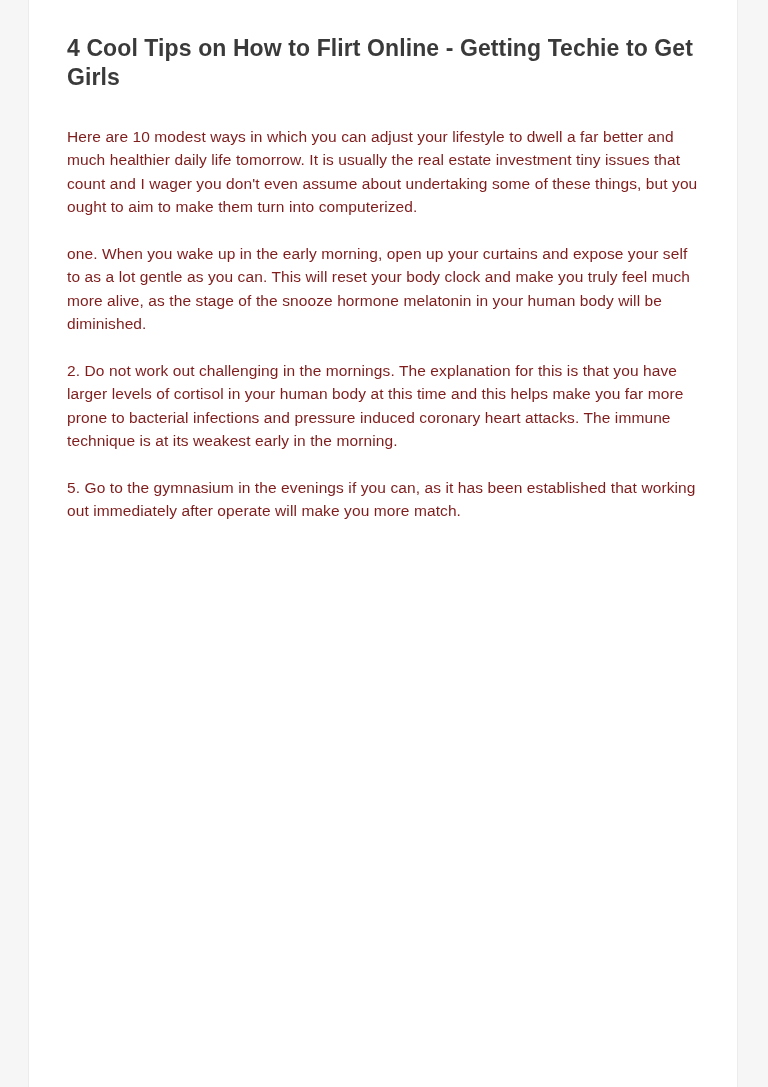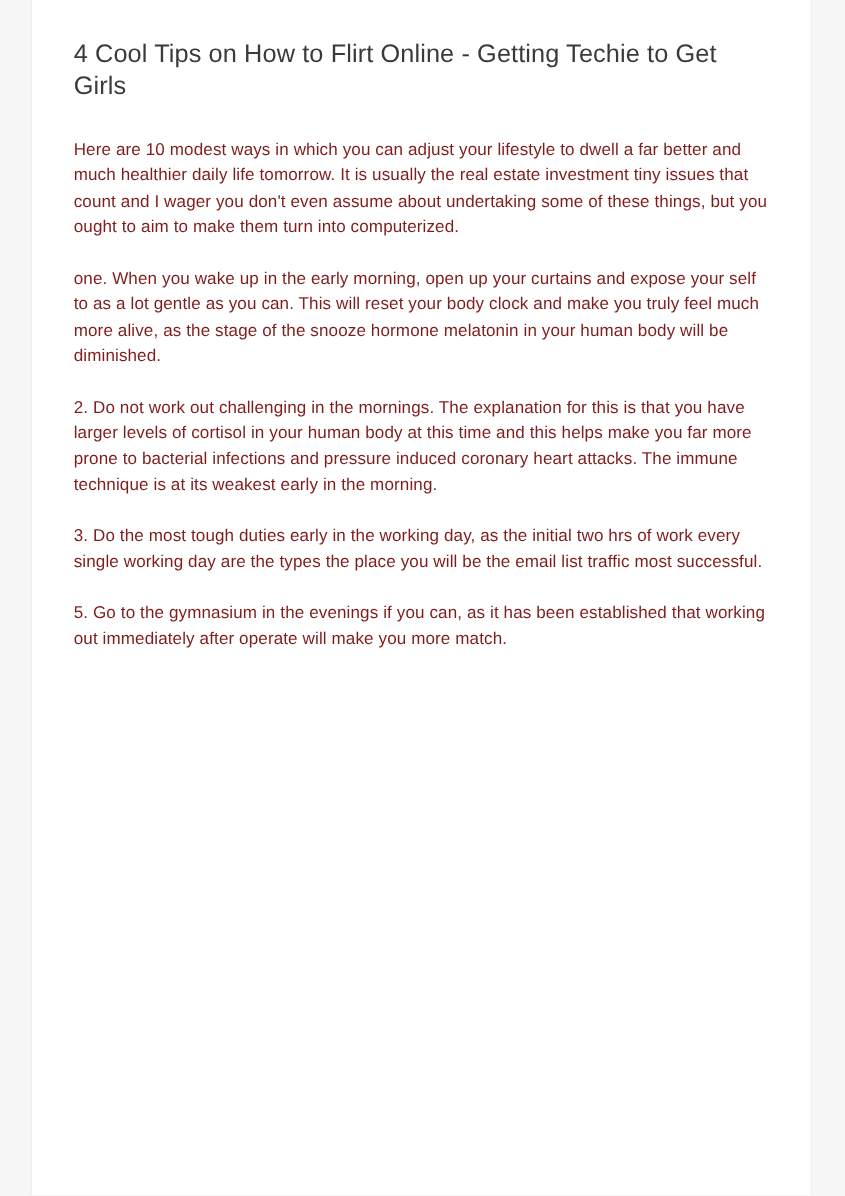--- a/index.html
+++ b/index.html
@@ -24,21 +24,21 @@
     height: 1087px;
     background: #ffffff;
     border-left: 1px solid #ececec;
     border-right: 1px solid #ececec;
     box-sizing: border-box;
     padding: 34px 38px 40px 38px;
   }
   .doc-title {
     margin: 0 0 32px 0;
     font-size: 23px;
-    font-weight: 400;
+    font-weight: 700;
     line-height: 1.28;
     color: #3a3a3a;
     letter-spacing: 0.1px;
   }
   .doc-paragraph {
     margin: 0 0 23px 0;
     font-size: 15.5px;
     font-weight: 400;
     line-height: 23.5px;
     color: #7f1d1d;
@@ -47,16 +47,15 @@
 </style>
 </head>
 <body>
 
 <div class="canvas">
   <div class="page">
     <h1 class="doc-title">4 Cool Tips on How to Flirt Online - Getting Techie to Get Girls</h1>
     <p class="doc-paragraph">Here are 10 modest ways in which you can adjust your lifestyle to dwell a far better and much healthier daily life tomorrow. It is usually the real estate investment tiny issues that count and I wager you don't even assume about undertaking some of these things, but you ought to aim to make them turn into computerized.</p>
     <p class="doc-paragraph">one. When you wake up in the early morning, open up your curtains and expose your self to as a lot gentle as you can. This will reset your body clock and make you truly feel much more alive, as the stage of the snooze hormone melatonin in your human body will be diminished.</p>
     <p class="doc-paragraph">2. Do not work out challenging in the mornings. The explanation for this is that you have larger levels of cortisol in your human body at this time and this helps make you far more prone to bacterial infections and pressure induced coronary heart attacks. The immune technique is at its weakest early in the morning.</p>
-    <p class="doc-paragraph">3. Do the most tough duties early in the working day, as the initial two hrs of work every single working day are the types the place you will be the email list traffic most successful.</p>
     <p class="doc-paragraph">5. Go to the gymnasium in the evenings if you can, as it has been established that working out immediately after operate will make you more match.</p>
   </div>
 </div>
 
 </body></html>

